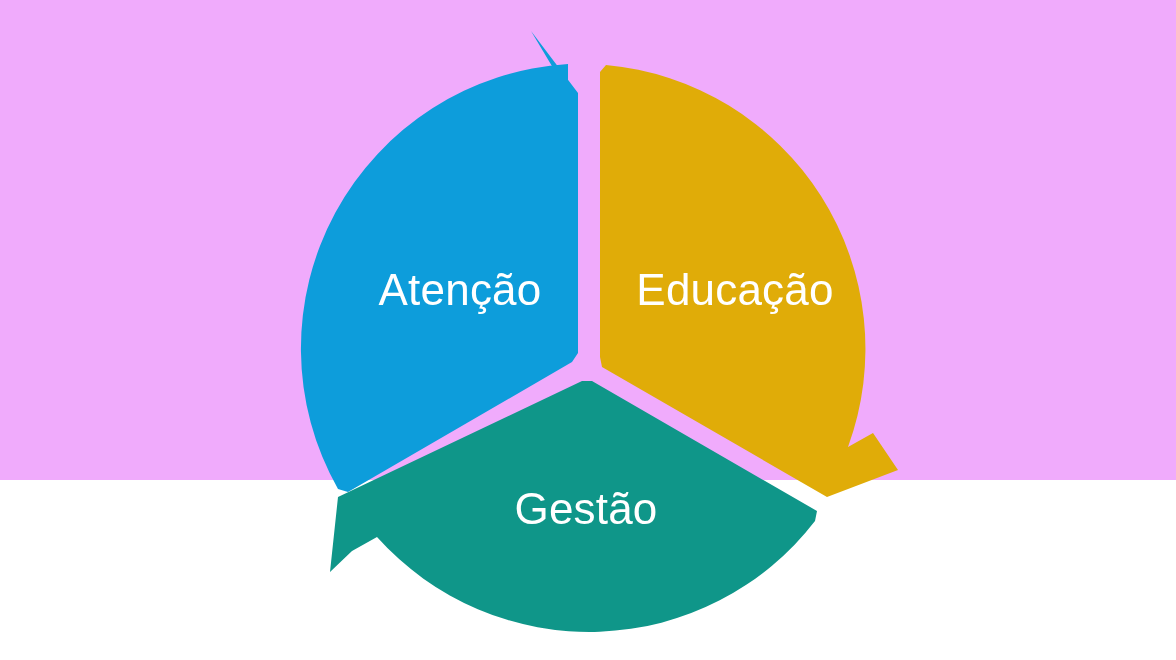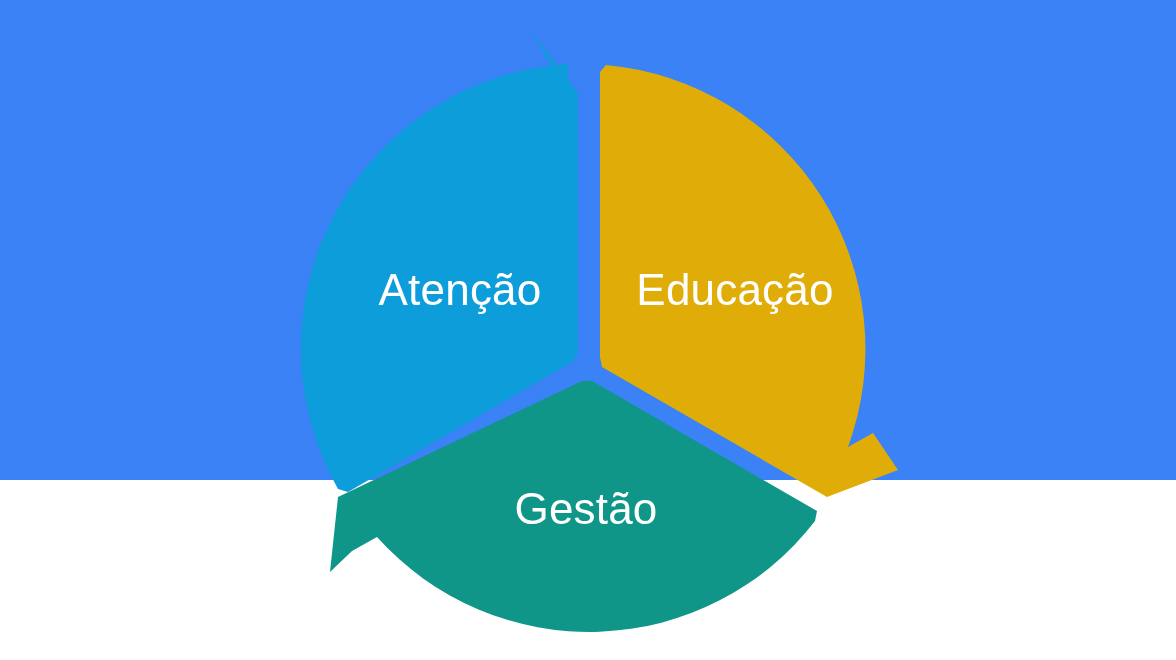--- a/index.html
+++ b/index.html
@@ -11,21 +11,21 @@
   body {
     width: 1176px;
     height: 660px;
     font-family: "Liberation Sans", sans-serif;
     overflow: hidden;
   }
   #diagram-stage {
     position: relative;
     width: 1176px;
     height: 480px;
-    background: #3b82f6;
+    background: #f0abfc;
   }
   #cycle-svg {
     display: block;
     width: 1176px;
     height: 660px;
   }
   .segment-shape {
     stroke: none;
   }
   .segment-label {

